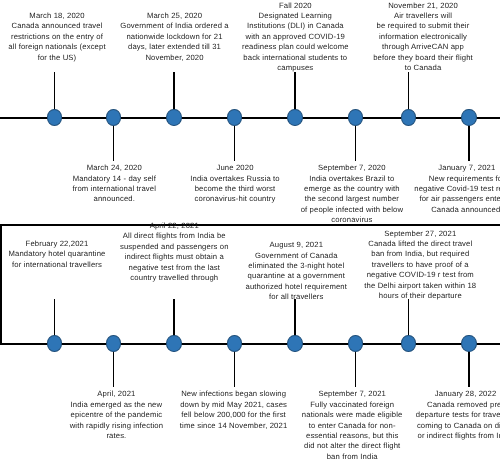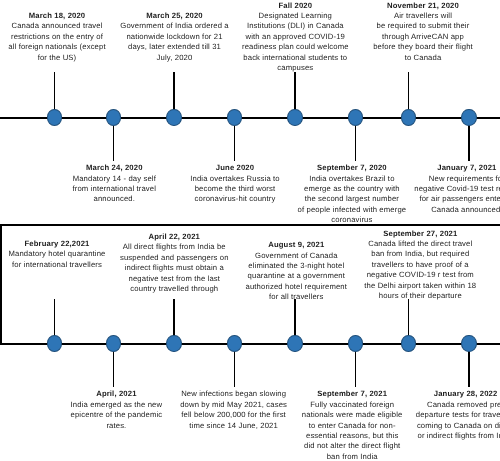--- a/index.html
+++ b/index.html
@@ -9,21 +9,21 @@
   .stage{position:relative;width:500px;height:461px;background:#fff;}
 
   .axis{position:absolute;background:#000;height:1.9px;}
   .boxframe{position:absolute;box-sizing:border-box;border:2px solid #000;background:transparent;}
   .node{position:absolute;border-radius:50%;background:#2E75B6;width:15.4px;height:16.3px;
         box-sizing:border-box;border:0.7px solid #1F4E79;}
   .stem{position:absolute;background:#000;width:1.5px;}
 
   .blk{position:absolute;text-align:center;font-size:7.7px;line-height:10.4px;white-space:nowrap;
        letter-spacing:0.13px;opacity:0.999;will-change:opacity;}
-  .blk .d{font-weight:bold;}
+  .blk .d{font-weight:normal;}
   .blk .ln{display:block;}
 </style>
 </head>
 <body>
 
 <div class="stage" id="stage">
     <div class="axis" style="left: -4px; width: 508px; top: 116.65px;"></div>
     <div class="stem" style="left: 53.75px; top: 72.3px; height: 45.3px;"></div>
     <div class="node" style="left: 46.8px; top: 109.45px;"></div>
     <div class="blk" style="left: 57px; top: 10.95px; transform: translateX(-50%);">
@@ -41,21 +41,21 @@
       <div class="ln">from international travel</div>
       <div class="ln">announced.</div>
     </div>
     <div class="stem" style="left: 173.25px; top: 72.3px; height: 45.3px;"></div>
     <div class="node" style="left: 166.3px; top: 109.45px;"></div>
     <div class="blk" style="left: 174.5px; top: 10.95px; transform: translateX(-50%);">
       <div class="ln"><span class="d">March 25, 2020</span></div>
       <div class="ln">Government of India ordered a</div>
       <div class="ln">nationwide lockdown for 21</div>
       <div class="ln">days, later extended till 31</div>
-      <div class="ln">July, 2020</div>
+      <div class="ln">November, 2020</div>
     </div>
     <div class="stem" style="left: 233.85px; top: 117.6px; height: 43.7px;"></div>
     <div class="node" style="left: 226.9px; top: 109.45px;"></div>
     <div class="blk" style="left: 235px; top: 163.15px; transform: translateX(-50%);">
       <div class="ln"><span class="d">June 2020</span></div>
       <div class="ln">India overtakes Russia to</div>
       <div class="ln">become the third worst</div>
       <div class="ln">coronavirus-hit country</div>
     </div>
     <div class="stem" style="left: 294.25px; top: 72.3px; height: 45.3px;"></div>
@@ -69,29 +69,30 @@
       <div class="ln">back international students to</div>
       <div class="ln">campuses</div>
     </div>
     <div class="stem" style="left: 354.55px; top: 117.6px; height: 43.7px;"></div>
     <div class="node" style="left: 347.6px; top: 109.45px;"></div>
     <div class="blk" style="left: 351.9px; top: 163.15px; transform: translateX(-50%);">
       <div class="ln"><span class="d">September 7, 2020</span></div>
       <div class="ln">India overtakes Brazil to</div>
       <div class="ln">emerge as the country with</div>
       <div class="ln">the second largest number</div>
-      <div class="ln">of people infected with emerge</div>
+      <div class="ln">of people infected with below</div>
       <div class="ln">coronavirus</div>
     </div>
     <div class="stem" style="left: 407.85px; top: 72.3px; height: 45.3px;"></div>
     <div class="node" style="left: 400.9px; top: 109.45px;"></div>
     <div class="blk" style="left: 411px; top: 0.65px; transform: translateX(-50%); margin-left: 12px;">
       <div class="ln"><span class="d">November 21, 2020</span></div>
       <div class="ln">Air travellers will</div>
       <div class="ln">be required to submit their</div>
+      <div class="ln">information electronically</div>
       <div class="ln">through ArriveCAN app</div>
       <div class="ln">before they board their flight</div>
       <div class="ln">to Canada</div>
     </div>
     <div class="stem" style="left: 468.25px; top: 117.6px; height: 43.7px;"></div>
     <div class="node" style="left: 461.3px; top: 109.45px;"></div>
     <div class="blk" style="left: 466.9px; top: 163.15px; transform: translateX(-50%);">
       <div class="ln"><span class="d">January 7, 2021</span></div>
       <div class="ln">New requirements for</div>
       <div class="ln">negative Covid-19 test results</div>
@@ -106,39 +107,40 @@
       <div class="ln"><span class="d">February 22,2021</span></div>
       <div class="ln">Mandatory hotel quarantine</div>
       <div class="ln">for international travellers</div>
     </div>
     <div class="stem" style="left: 112.75px; top: 343.6px; height: 43.4px;"></div>
     <div class="node" style="left: 105.8px; top: 335.45px;"></div>
     <div class="blk" style="left: 116.4px; top: 389.35px; transform: translateX(-50%);">
       <div class="ln"><span class="d">April, 2021</span></div>
       <div class="ln">India emerged as the new</div>
       <div class="ln">epicentre of the pandemic</div>
+      <div class="ln">with rapidly rising infection</div>
       <div class="ln">rates.</div>
     </div>
     <div class="stem" style="left: 173.25px; top: 299.3px; height: 44.3px;"></div>
     <div class="node" style="left: 166.3px; top: 335.45px;"></div>
-    <div class="blk" style="left: 174.3px; top: 232px; transform: translateX(-50%);">
+    <div class="blk" style="left: 174.3px; top: 221px; transform: translateX(-50%);">
       <div class="ln"><span class="d">April 22, 2021</span></div>
       <div class="ln">All direct flights from India be</div>
       <div class="ln">suspended and passengers on</div>
       <div class="ln">indirect flights must obtain a</div>
       <div class="ln">negative test from the last</div>
       <div class="ln">country travelled through</div>
     </div>
     <div class="stem" style="left: 233.85px; top: 343.6px; height: 43.4px;"></div>
     <div class="node" style="left: 226.9px; top: 335.45px;"></div>
     <div class="blk" style="left: 233.6px; top: 389.35px; transform: translateX(-50%);">
       <div class="ln">New infections began slowing</div>
       <div class="ln">down by mid May 2021, cases</div>
       <div class="ln">fell below 200,000 for the first</div>
-      <div class="ln">time since 14 June, 2021</div>
+      <div class="ln">time since 14 November, 2021</div>
     </div>
     <div class="stem" style="left: 294.25px; top: 299.3px; height: 44.3px;"></div>
     <div class="node" style="left: 287.3px; top: 335.45px;"></div>
     <div class="blk" style="left: 296.3px; top: 232.15px; transform: translateX(-50%); margin-top: 8px;">
       <div class="ln"><span class="d">August 9, 2021</span></div>
       <div class="ln">Government of Canada</div>
       <div class="ln">eliminated the 3-night hotel</div>
       <div class="ln">quarantine at a government</div>
       <div class="ln">authorized hotel requirement</div>
       <div class="ln">for all travellers</div>

